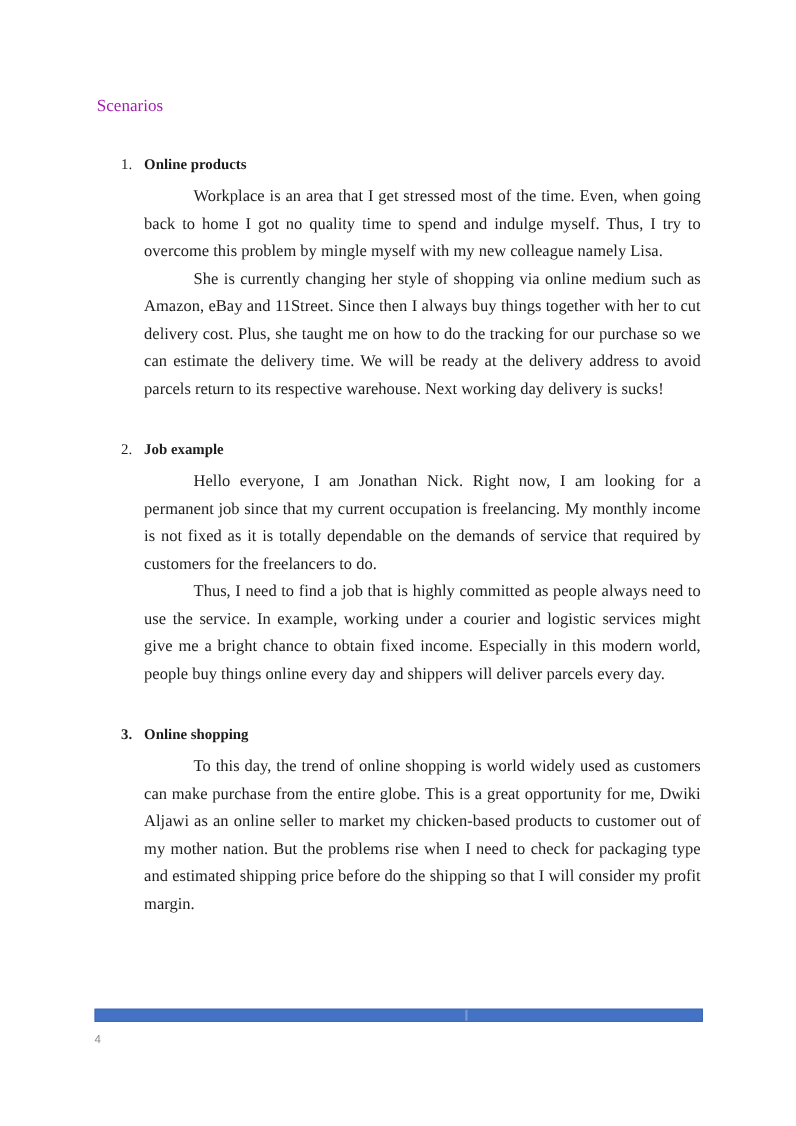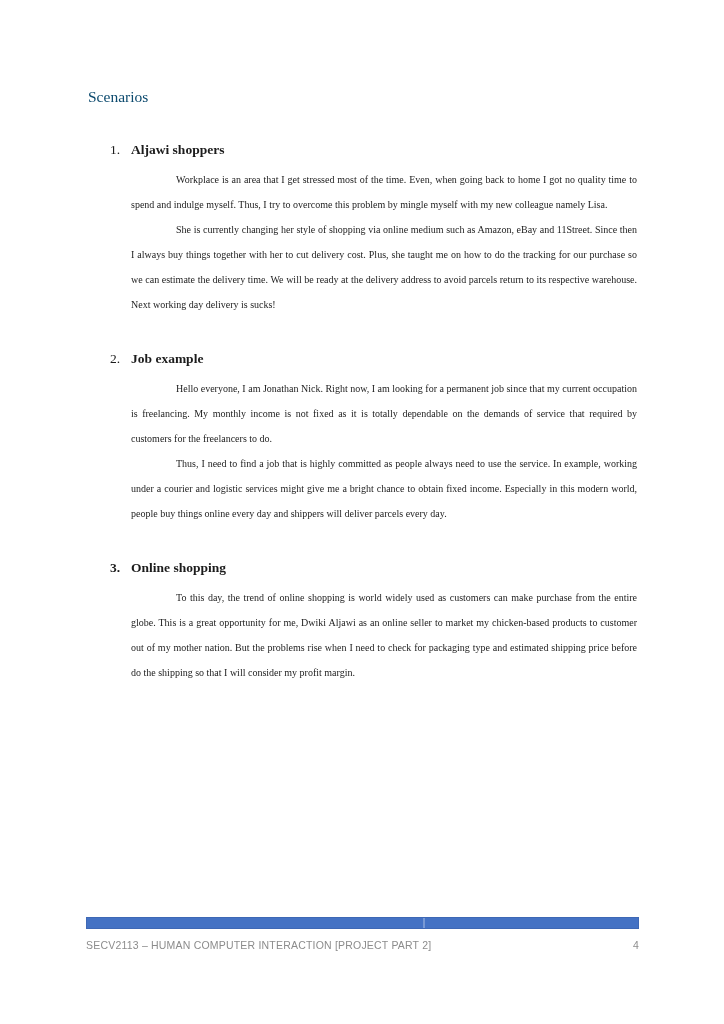--- a/index.html
+++ b/index.html
@@ -14,21 +14,21 @@
     background: #ffffff;
     overflow: hidden;
     font-family: "Liberation Serif", "DejaVu Serif", serif;
     color: #1c1c1c;
   }
   .doc-heading {
     margin: 86px 0 30px 88px;
     font-size: 15.5px;
     line-height: 21px;
     font-weight: 400;
-    color: #0c4a6e;
+    color: #a21caf;
   }
   .content {
     margin-left: 110px;
     width: 527px;
   }
   .section {
     margin-bottom: 29px;
   }
   .section-title {
     display: flex;
@@ -43,21 +43,21 @@
   .section-num.bold { font-weight: 700; }
   .section-name {
     font-weight: 700;
   }
   .section-body {
     margin-left: 21px;
     width: 506px;
   }
   .section-body p {
     margin: 0;
-    font-size: 10px;
+    font-size: 15px;
     line-height: 25px;
     text-align: justify;
     text-indent: 45px;
   }
   .footer {
     position: absolute;
     left: 86px;
     top: 917px;
     width: 553px;
   }
@@ -92,21 +92,21 @@
 
 <div class="page">
 
   <h1 class="doc-heading">Scenarios</h1>
 
   <div class="content">
 
     <div class="section">
       <div class="section-title">
         <span class="section-num">1.</span>
-        <span class="section-name">Aljawi shoppers</span>
+        <span class="section-name">Online products</span>
       </div>
       <div class="section-body">
         <p>Workplace is an area that I get stressed most of the time. Even, when going back to home I got no quality time to spend and indulge myself. Thus, I try to overcome this problem by mingle myself with my new colleague namely Lisa.</p>
         <p>She is currently changing her style of shopping via online medium such as Amazon, eBay and 11Street. Since then I always buy things together with her to cut delivery cost. Plus, she taught me on how to do the tracking for our purchase so we can estimate the delivery time. We will be ready at the delivery address to avoid parcels return to its respective warehouse. Next working day delivery is sucks!</p>
       </div>
     </div>
 
     <div class="section">
       <div class="section-title">
         <span class="section-num">2.</span>
@@ -128,18 +128,17 @@
       </div>
     </div>
 
   </div>
 
   <div class="footer">
     <div class="footer-bar">
       <div class="footer-bar-divider"></div>
     </div>
     <div class="footer-row">
-      <span>SECV2113 – HUMAN COMPUTER INTERACTION [PROJECT PART 2]</span>
       <span>4</span>
     </div>
   </div>
 
 </div>
 
 </body></html>

